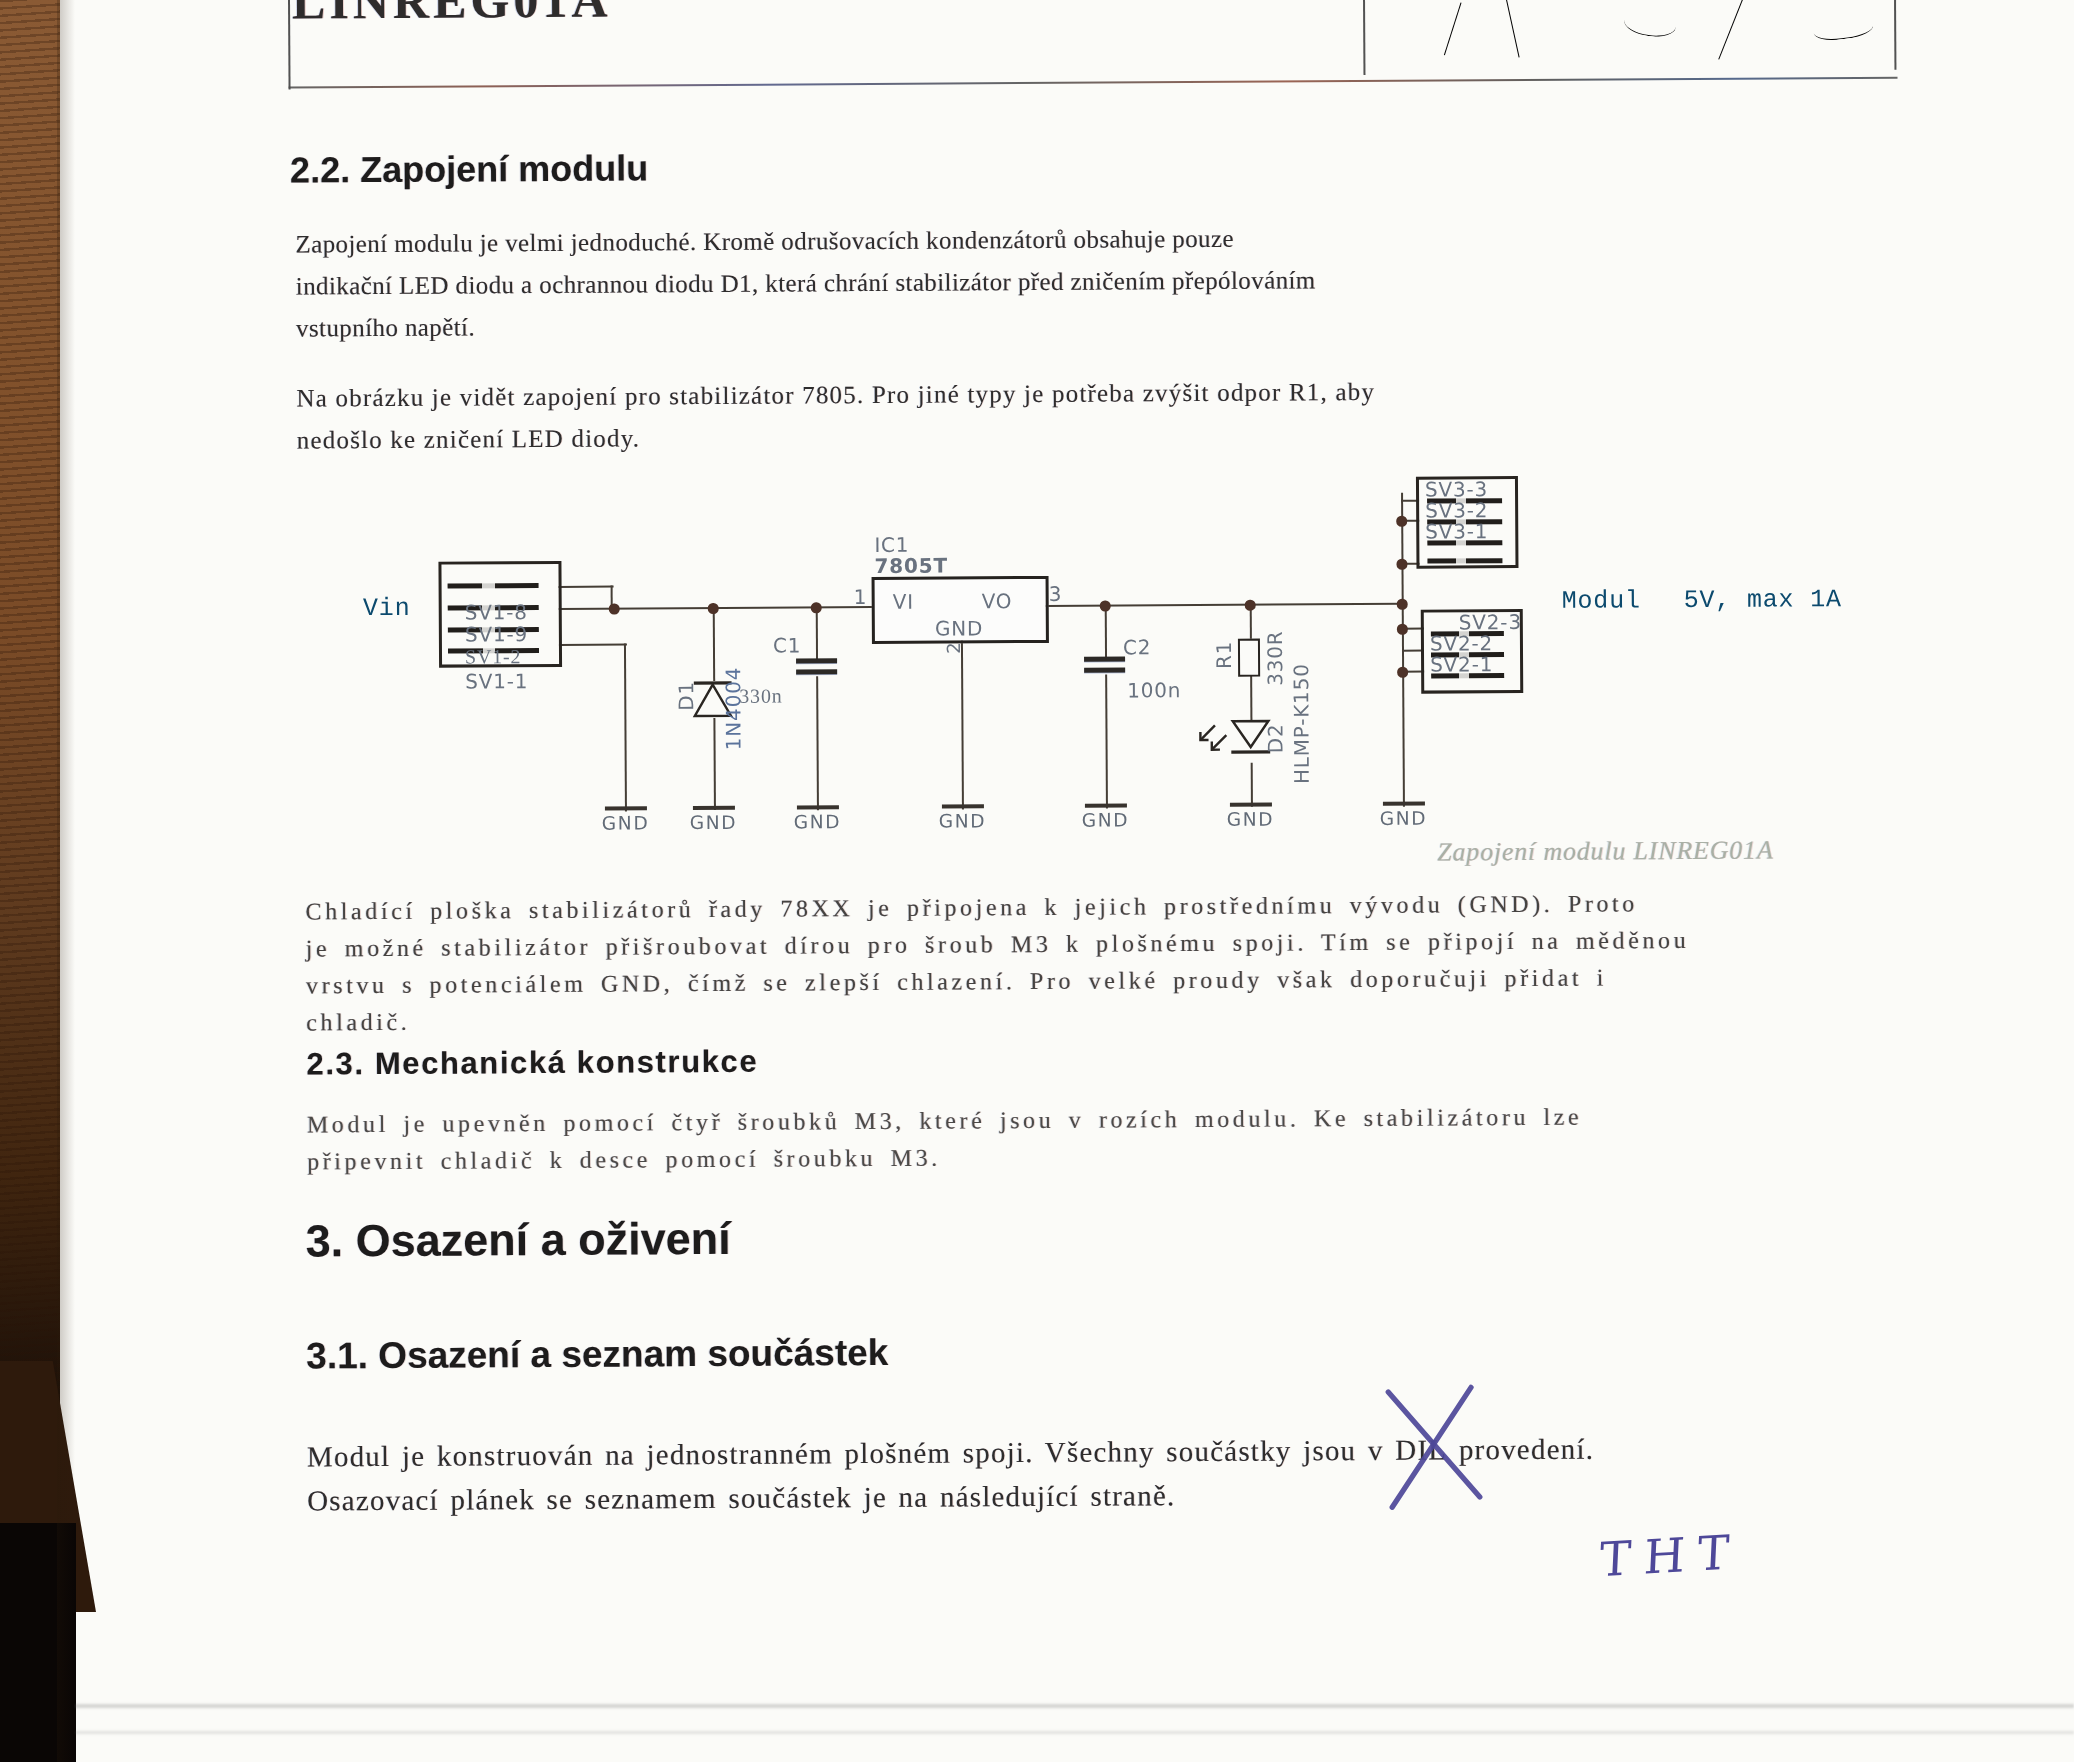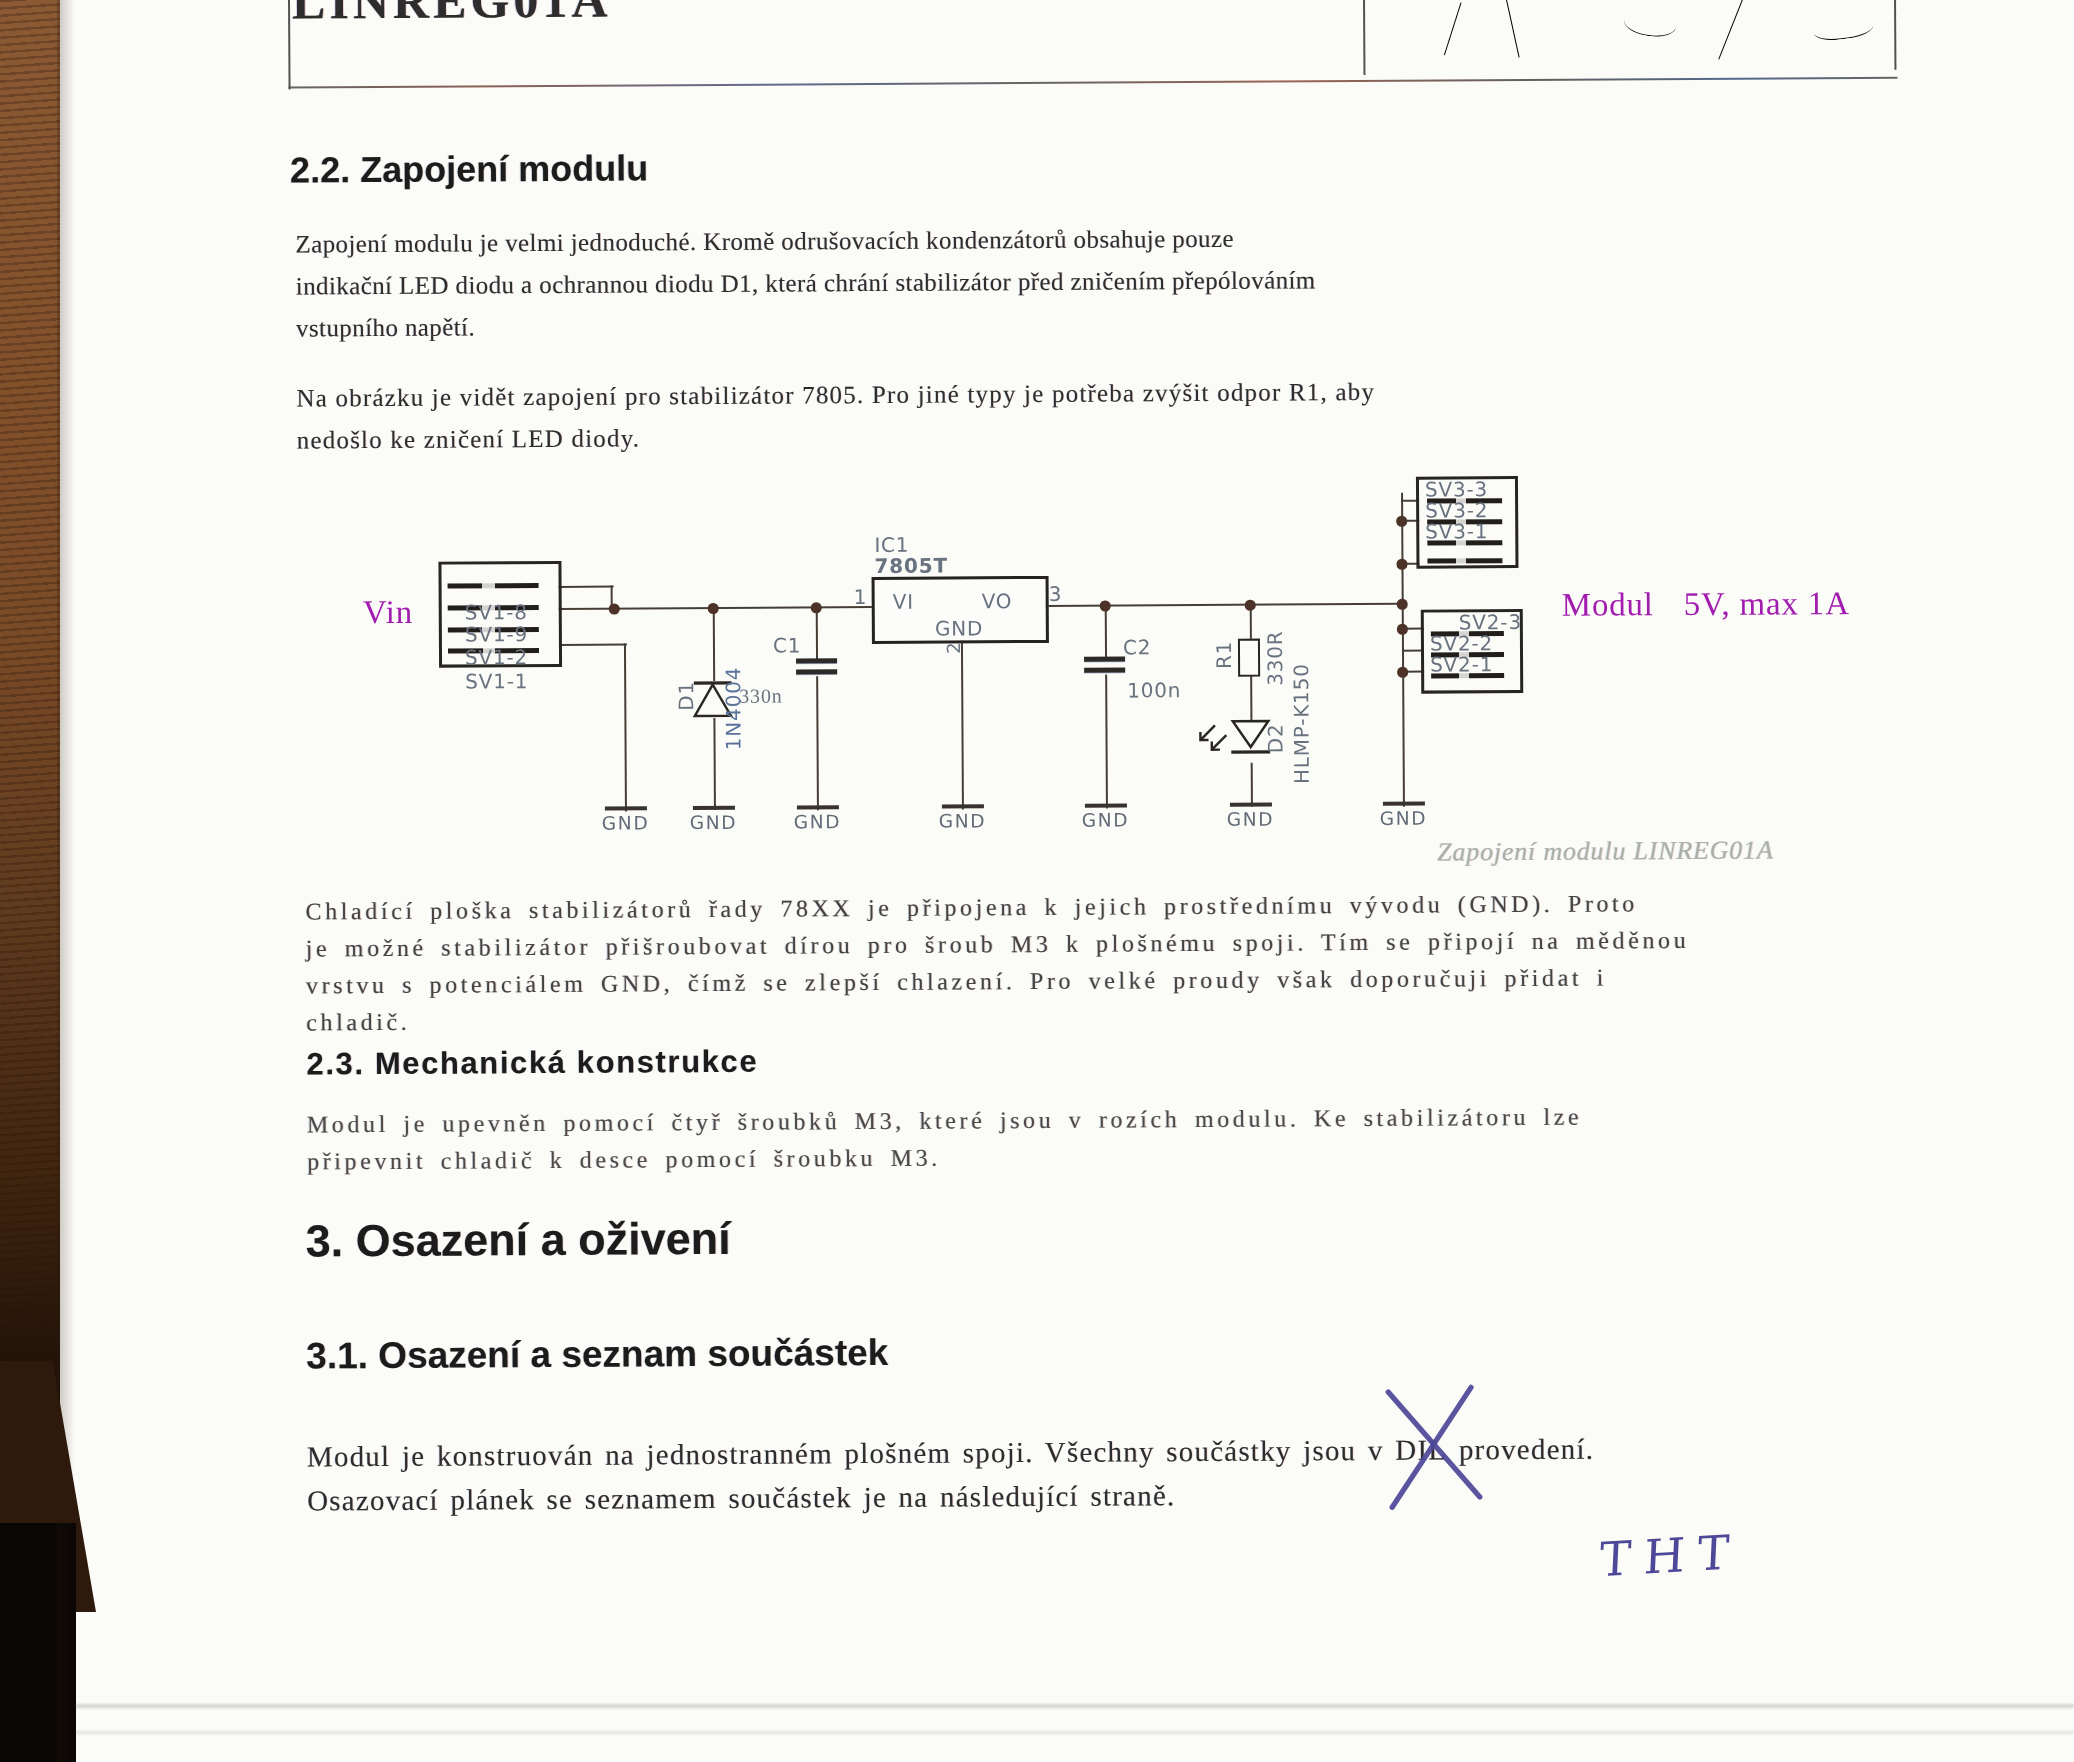--- a/index.html
+++ b/index.html
@@ -47,21 +47,21 @@
   .schem{position:absolute;left:348px;top:478px;width:1604px;height:389px;}
   .wh{position:absolute;height:2.4px;background:#453e36;}
   .wv{position:absolute;width:2.4px;background:#453e36;}
   .dot{position:absolute;width:10.5px;height:10.5px;border-radius:50%;background:#4d3228;}
   .sbox{position:absolute;border:3.2px solid #282420;}
   .icbox{position:absolute;border:3.2px solid #25221f;background:rgba(255,255,255,.4);}
   .pinbar{position:absolute;height:4.9px;
         background:linear-gradient(90deg,#211e1b 0 38%,rgba(33,30,27,.18) 38% 52%,#211e1b 52% 100%);}
   .cl{position:absolute;font-family:"DejaVu Sans",sans-serif;font-size:20px;color:#69727f;
         white-space:nowrap;letter-spacing:0.8px;}
-  .cl2{position:absolute;font-family:Liberation Serif, serif;font-size:33px;color:#a21caf;
+  .cl2{position:absolute;font-family:Liberation Mono, monospace;font-size:25px;color:#0c4a6e;
         white-space:nowrap;letter-spacing:0.8px;}
   .vlabel{writing-mode:vertical-rl;transform:rotate(180deg);}
   .plate{position:absolute;width:41px;height:4.9px;background:#2c2926;box-shadow:0 0.8px 0 rgba(60,90,160,.4);}
   .gnd{position:absolute;width:49px;top:332px;text-align:center;}
   .gnd-bar{margin:0 auto;width:42px;height:4px;background:#38332e;}
   .gnd-txt{margin-top:2.4px;font-family:"DejaVu Sans",sans-serif;font-size:18.6px;color:#626b77;letter-spacing:1.6px;}
   
   .dil{position:relative;display:inline-block;}
   .xsvg{position:absolute;left:-21px;top:-44px;overflow:visible;}
   .tht{position:absolute;left:1590px;top:1538px;font-family:"DejaVu Serif",serif;
@@ -145,21 +145,21 @@
       <div class="cl2" style="left:1210px;top:118px;">Modul</div>
       <div class="cl2" style="left:1332px;top:118px;">5V, max 1A</div>
 
       <div class="sbox" style="left:87px;top:86px;width:117px;height:100px;"></div>
       <div class="pinbar" style="left:96px;top:108px;width:91px;"></div>
       <div class="pinbar" style="left:96px;top:130px;width:91px;"></div>
       <div class="pinbar" style="left:96px;top:152px;width:91px;"></div>
       <div class="pinbar" style="left:96px;top:173px;width:91px;"></div>
       <div class="cl" style="left:113px;top:125px;">SV1-8</div>
       <div class="cl" style="left:113px;top:147px;">SV1-9</div>
-      <div class="cl" style="left:113px;top:170px;">SV1-2</div>
+      <div class="cl" style="left:113px;top:170px;font-family:Liberation Serif, serif;">SV1-2</div>
       <div class="cl" style="left:113px;top:194px;">SV1-1</div>
 
       <svg class="dsvg" style="position:absolute;left:340px;top:205px;" width="41" height="41" viewBox="0 0 50 50">
         <line x1="2" y1="5" x2="48" y2="5" stroke="#2a2622" stroke-width="4"></line>
         <polygon points="25,7 3,45 47,45" fill="none" stroke="#2a2622" stroke-width="3"></polygon>
       </svg>
       <div class="cl vlabel" style="left:322px;top:207px;">D1</div>
       <div class="cl vlabel" style="left:369px;top:193px;color:#5b739b;">1N4004</div>
 
       <div class="plate" style="left:444px;top:185px;"></div>

